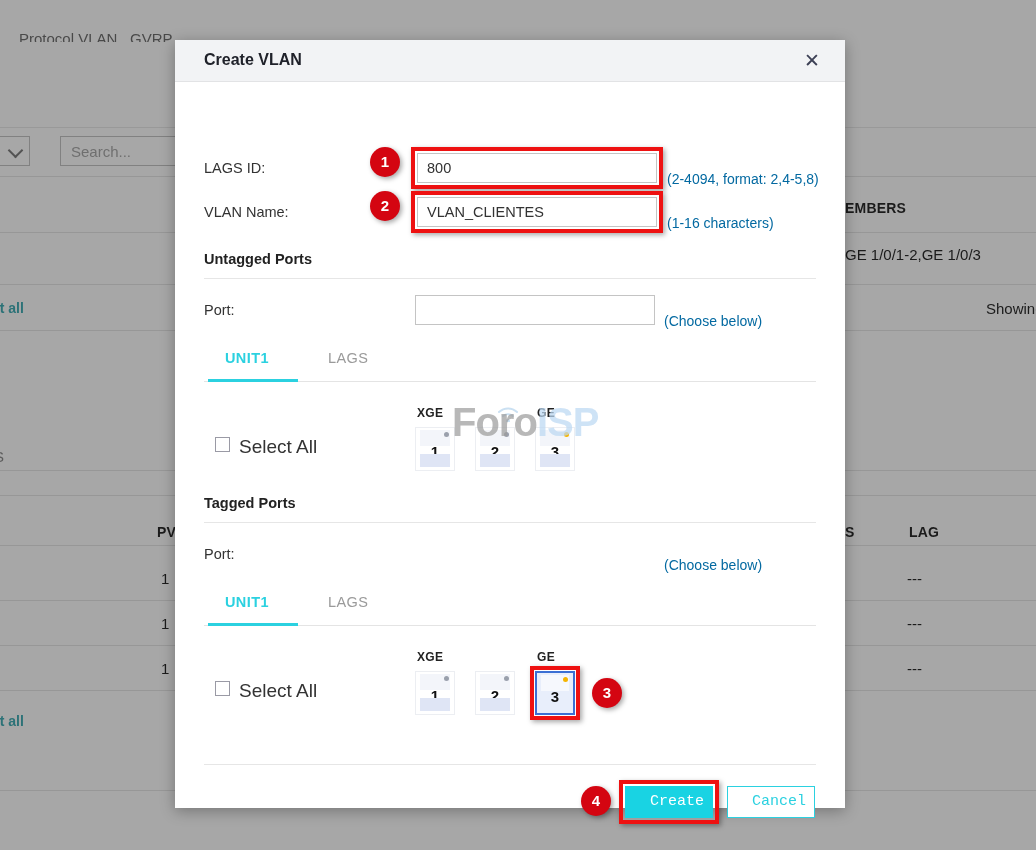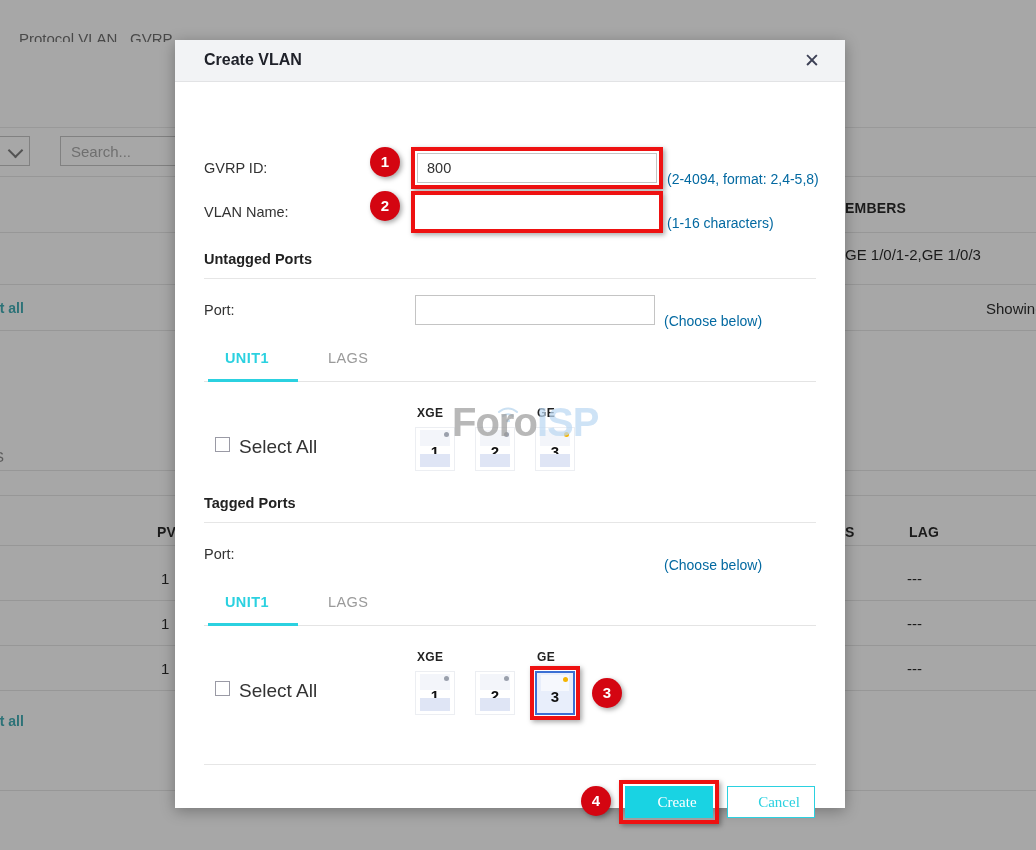--- a/index.html
+++ b/index.html
@@ -202,21 +202,21 @@
   #watermark .isp { color: #bcd9f3; }
   #wm-wifi {
     position: absolute; left: 495px; top: 398px;
     width: 26px; height: 24px; pointer-events: none; opacity: .75;
   }
 
   
   .btn {
     position: absolute;
     font-size: 15px; text-align: center; cursor: pointer;
-    font-family: Liberation Serif, serif;
+    font-family: Liberation Mono, monospace;
     padding-left: 16px;
   }
   .btn-primary {
     width: 88px; height: 32px; line-height: 32px;
     background: #19d3e3; color: #fff; border: none;
   }
   .btn-secondary {
     width: 88px; height: 32px; line-height: 30px;
     background: #fff; color: #2bd1e0; border: 1px solid #2bd1e0; text-align: center;
   }
@@ -276,25 +276,26 @@
 
 <div id="modal">
 
   <div class="modal-header">
     <div class="modal-title">Create VLAN</div>
     <div class="modal-close">✕</div>
   </div>
 
   <div class="modal-body">
 
-    <div class="row-label" style="left:29px; top:78px">GVRP ID:</div>
+    <div class="row-label" style="left:29px; top:78px">LAGS ID:</div>
     <div class="txtfield" style="left:242px; top:71px">800</div>
     <div class="hint" style="left:492px; top:77px">(2-4094, format: 2,4-5,8)</div>
 
     <div class="row-label" style="left:29px; top:122px">VLAN Name:</div>
+    <div class="txtfield" style="left:242px; top:115px">VLAN_CLIENTES</div>
     <div class="hint" style="left:492px; top:121px">(1-16 characters)</div>
 
     <div class="annot-box" style="left:236px; top:65px; width:252px; height:42px"></div>
     <div class="annot-badge" style="left:195px; top:65px">1</div>
     <div class="annot-box" style="left:236px; top:109px; width:252px; height:42px"></div>
     <div class="annot-badge" style="left:195px; top:109px">2</div>
 
     <div class="section-title" style="left:29px; top:169px">Untagged Ports</div>
     <div class="sep" style="top:196px"></div>
 

